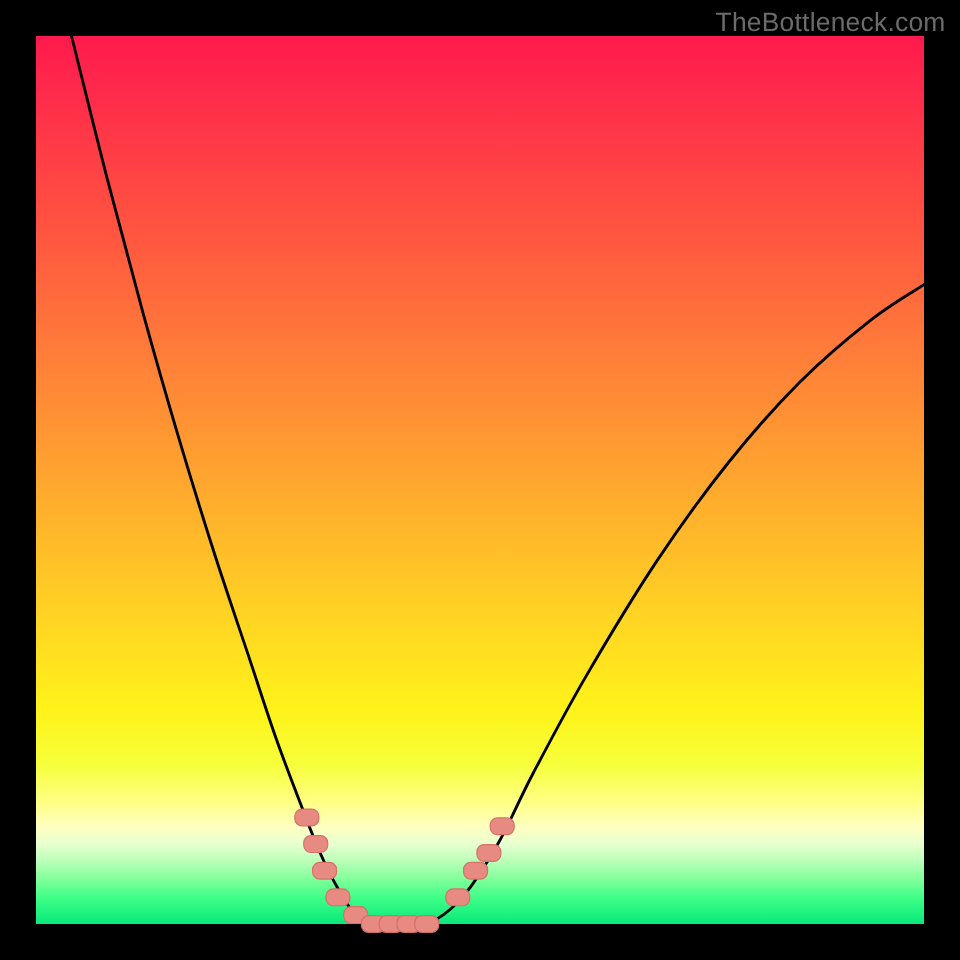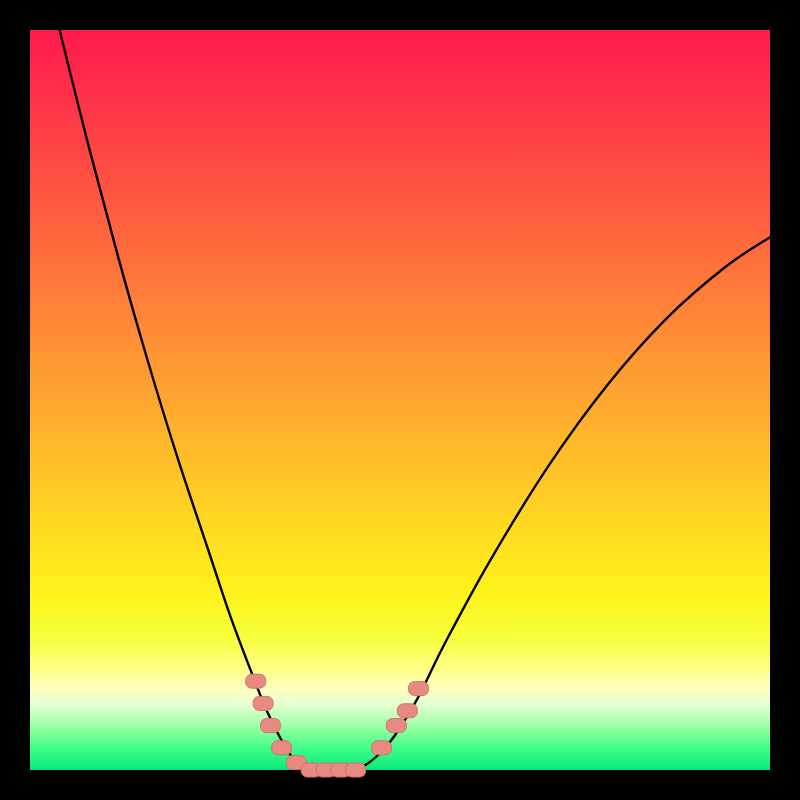--- a/index.html
+++ b/index.html
@@ -84,13 +84,14 @@
           <rect x="286.00" y="733.00" width="20" height="14" rx="6" ry="6" fill="#e78a82" stroke="#d67069" stroke-width="1"></rect>
           <rect x="300.80" y="733.00" width="20" height="14" rx="6" ry="6" fill="#e78a82" stroke="#d67069" stroke-width="1"></rect>
           <rect x="315.60" y="733.00" width="20" height="14" rx="6" ry="6" fill="#e78a82" stroke="#d67069" stroke-width="1"></rect>
           <rect x="341.50" y="710.80" width="20" height="14" rx="6" ry="6" fill="#e78a82" stroke="#d67069" stroke-width="1"></rect>
           <rect x="356.30" y="688.60" width="20" height="14" rx="6" ry="6" fill="#e78a82" stroke="#d67069" stroke-width="1"></rect>
           <rect x="367.40" y="673.80" width="20" height="14" rx="6" ry="6" fill="#e78a82" stroke="#d67069" stroke-width="1"></rect>
           <rect x="378.50" y="651.60" width="20" height="14" rx="6" ry="6" fill="#e78a82" stroke="#d67069" stroke-width="1"></rect>
         </g>
     </svg>
   </div>
+  <div class="watermark">TheBottleneck.com</div>
 </div>
 
 </body></html>

